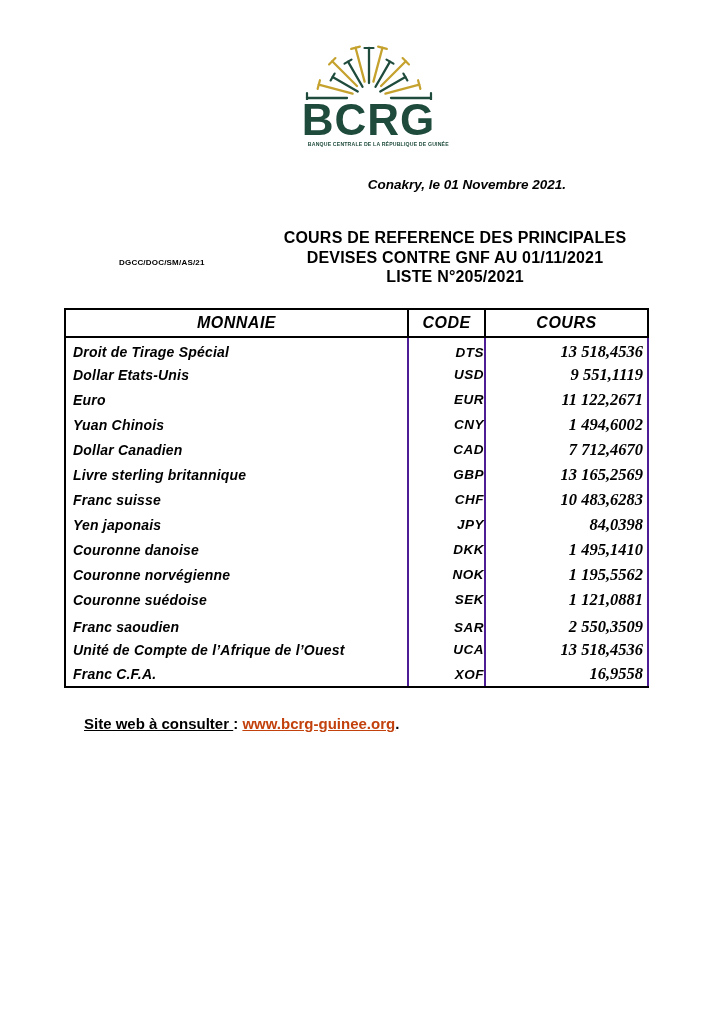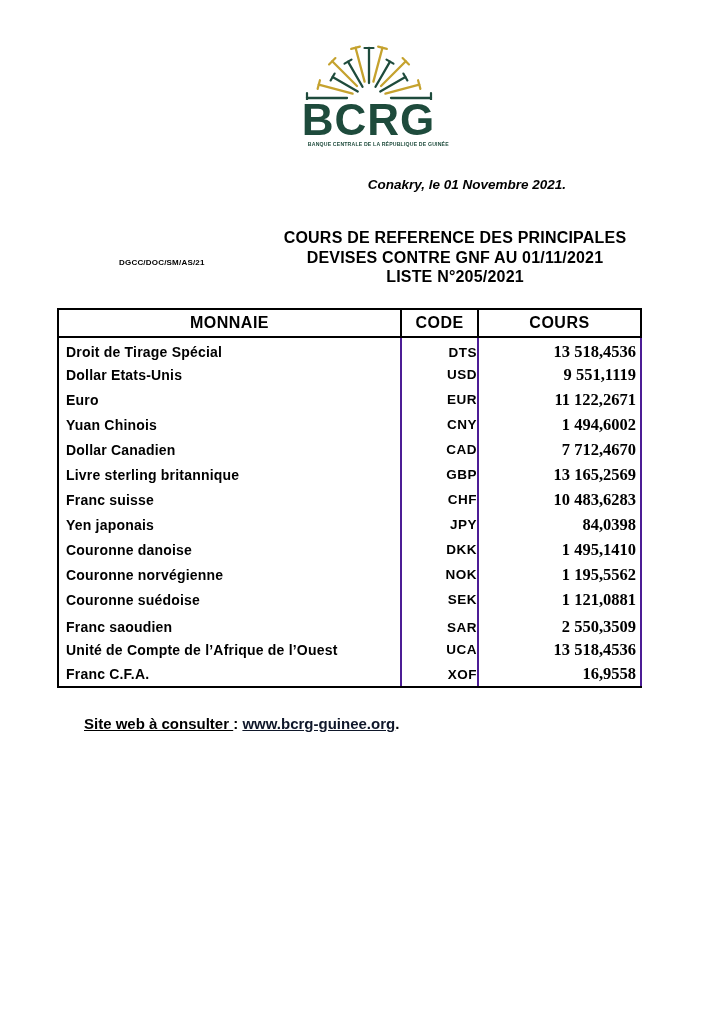--- a/index.html
+++ b/index.html
@@ -41,22 +41,22 @@
   
   .doc-title {
     position:absolute; left:255px; top:228px; width:400px;
     text-align:center; font-weight:bold; font-size:16px;
     line-height:19.5px; letter-spacing:0.2px;
   }
   .doc-title span { display:block; }
 
   
   table.rates {
-    position:absolute; left:57px; top:308px; width:583px;
-    border-collapse:collapse; table-layout:fixed;
+    position:absolute; left:64px; top:308px; width:583px;
+    border-collapse:collapse; table-layout:fixed;font-style:italic;
   }
   table.rates col.c1 { width:343px; }
   table.rates col.c2 { width:77px; }
   table.rates col.c3 { width:163px; }
   table.rates th {
     border:2px solid #000; height:28px;
     font-size:16px; font-weight:bold; letter-spacing:0.5px;
     text-align:center; padding:0;
   }
   table.rates tbody td {
@@ -219,15 +219,15 @@
     </tr>
 
     <tr>
       <td class="c-monnaie">Franc C.F.A.</td>
       <td class="c-code">XOF</td>
       <td class="c-cours">16,9558</td>
     </tr>
   </tbody>
   </table>
 
-  <div class="footer-note"><span class="lbl">Site web à consulter </span><span class="colon">: </span><a href="#" style="color: #0f172a; text-decoration: underline;">www.bcrg-guinee.org</a><span>.</span></div>
+  <div class="footer-note"><span class="lbl">Site web à consulter </span><span class="colon">: </span><a href="#" style="color: #c2410c; text-decoration: underline;">www.bcrg-guinee.org</a><span>.</span></div>
 
 </div>
 
 </body></html>

